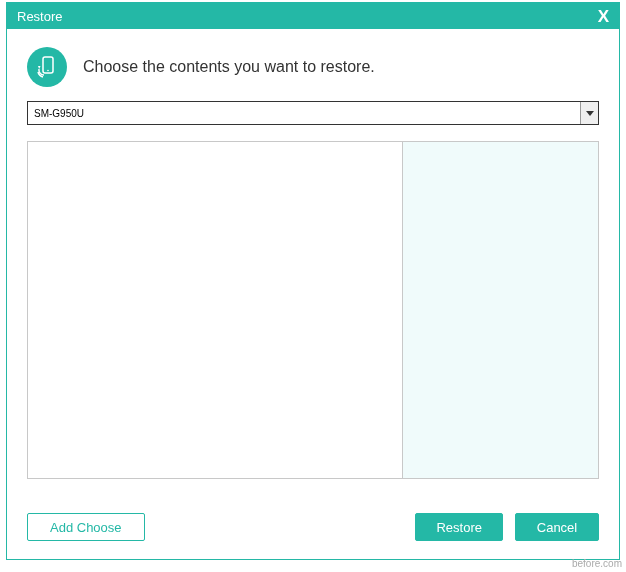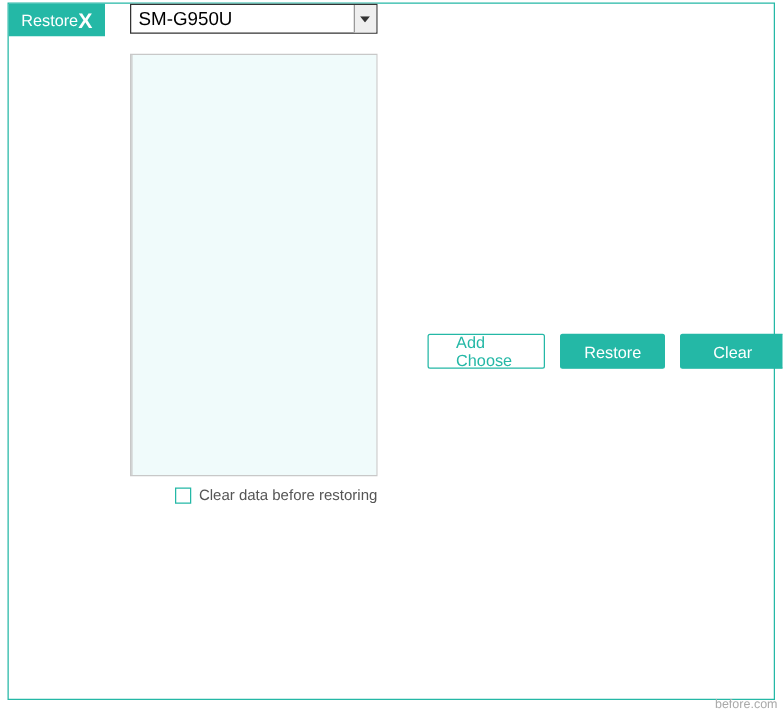--- a/index.html
+++ b/index.html
@@ -16,21 +16,21 @@
       overflow: hidden;
     }
     .dialog {
       width: 614px;
       height: 558px;
       margin-left: 6px;
       margin-top: 2px;
       border: 1px solid #24b8a6;
       background: #fff;
       display: flex;
-      flex-direction: row;
+      flex-direction: column;
     }
     .titlebar {
       background: #24b8a6;
       height: 26px;
       display: flex;
       align-items: center;
       justify-content: space-between;
       padding: 0 10px;
       color: #fff;
       font-size: 13px;
@@ -73,21 +73,21 @@
       display: flex;
       align-items: stretch;
       background: #fff;
       margin-bottom: 16px;
     }
     .select-value {
       flex: 1;
       padding: 0 6px;
       display: flex;
       align-items: center;
-      font-size: 15px;
+      font-size: 10px;
       color: #000;
     }
     .select-arrow {
       width: 18px;
       border-left: 1px solid #999;
       background: #efefef;
       display: flex;
       align-items: center;
       justify-content: center;
       cursor: pointer;
@@ -168,44 +168,52 @@
 </head>
 <body>
 
 <div class="dialog">
 
   <div class="titlebar">
     <span>Restore</span>
     <span class="close-x">X</span>
   </div>
 
+  <div class="header-row">
+    <div class="header-icon">
+      <svg width="24" height="24" viewBox="0 0 24 24">
+        <rect x="8" y="2" width="10" height="16" rx="2" fill="none" stroke="#fff" stroke-width="1.5"></rect>
+        <circle cx="13" cy="15.5" r="0.8" fill="#fff"></circle>
+        <path d="M 4 14 A 5 5 0 0 0 9 20" fill="none" stroke="#fff" stroke-width="1.5"></path>
+        <polygon points="3,11 5.5,11 4.2,14" fill="#fff"></polygon>
+        <path d="M 3 17 A 7 7 0 0 0 8 22" fill="none" stroke="#fff" stroke-width="1.5"></path>
+      </svg>
+    </div>
+    <div class="header-text">Choose the contents you want to restore.</div>
+  </div>
 
   <div class="body-area">
     <div class="select-wrap">
       <div class="select-value">SM-G950U</div>
       <div class="select-arrow">
         <svg viewBox="0 0 8 5">
             <polygon points="0,0 8,0 4,5" fill="#333"></polygon>
           </svg>
       </div>
     </div>
 
     <div class="content-panels">
       <div class="left-panel"></div>
       <div class="right-panel"></div>
     </div>
 
-    <div class="checkbox-row">
-      <span class="checkbox"></span>
-      <span>Clear data before restoring</span>
-    </div>
   </div>
 
   <div class="button-row">
     <div class="btn btn-outline">Add Choose</div>
     <div class="spacer"></div>
     <div class="btn btn-solid">Restore</div>
-    <div class="btn btn-solid">Clear</div>
+    <div class="btn btn-solid">Cancel</div>
   </div>
 
 </div>
 
 <div class="watermark">before.com</div>
 
 </body></html>

